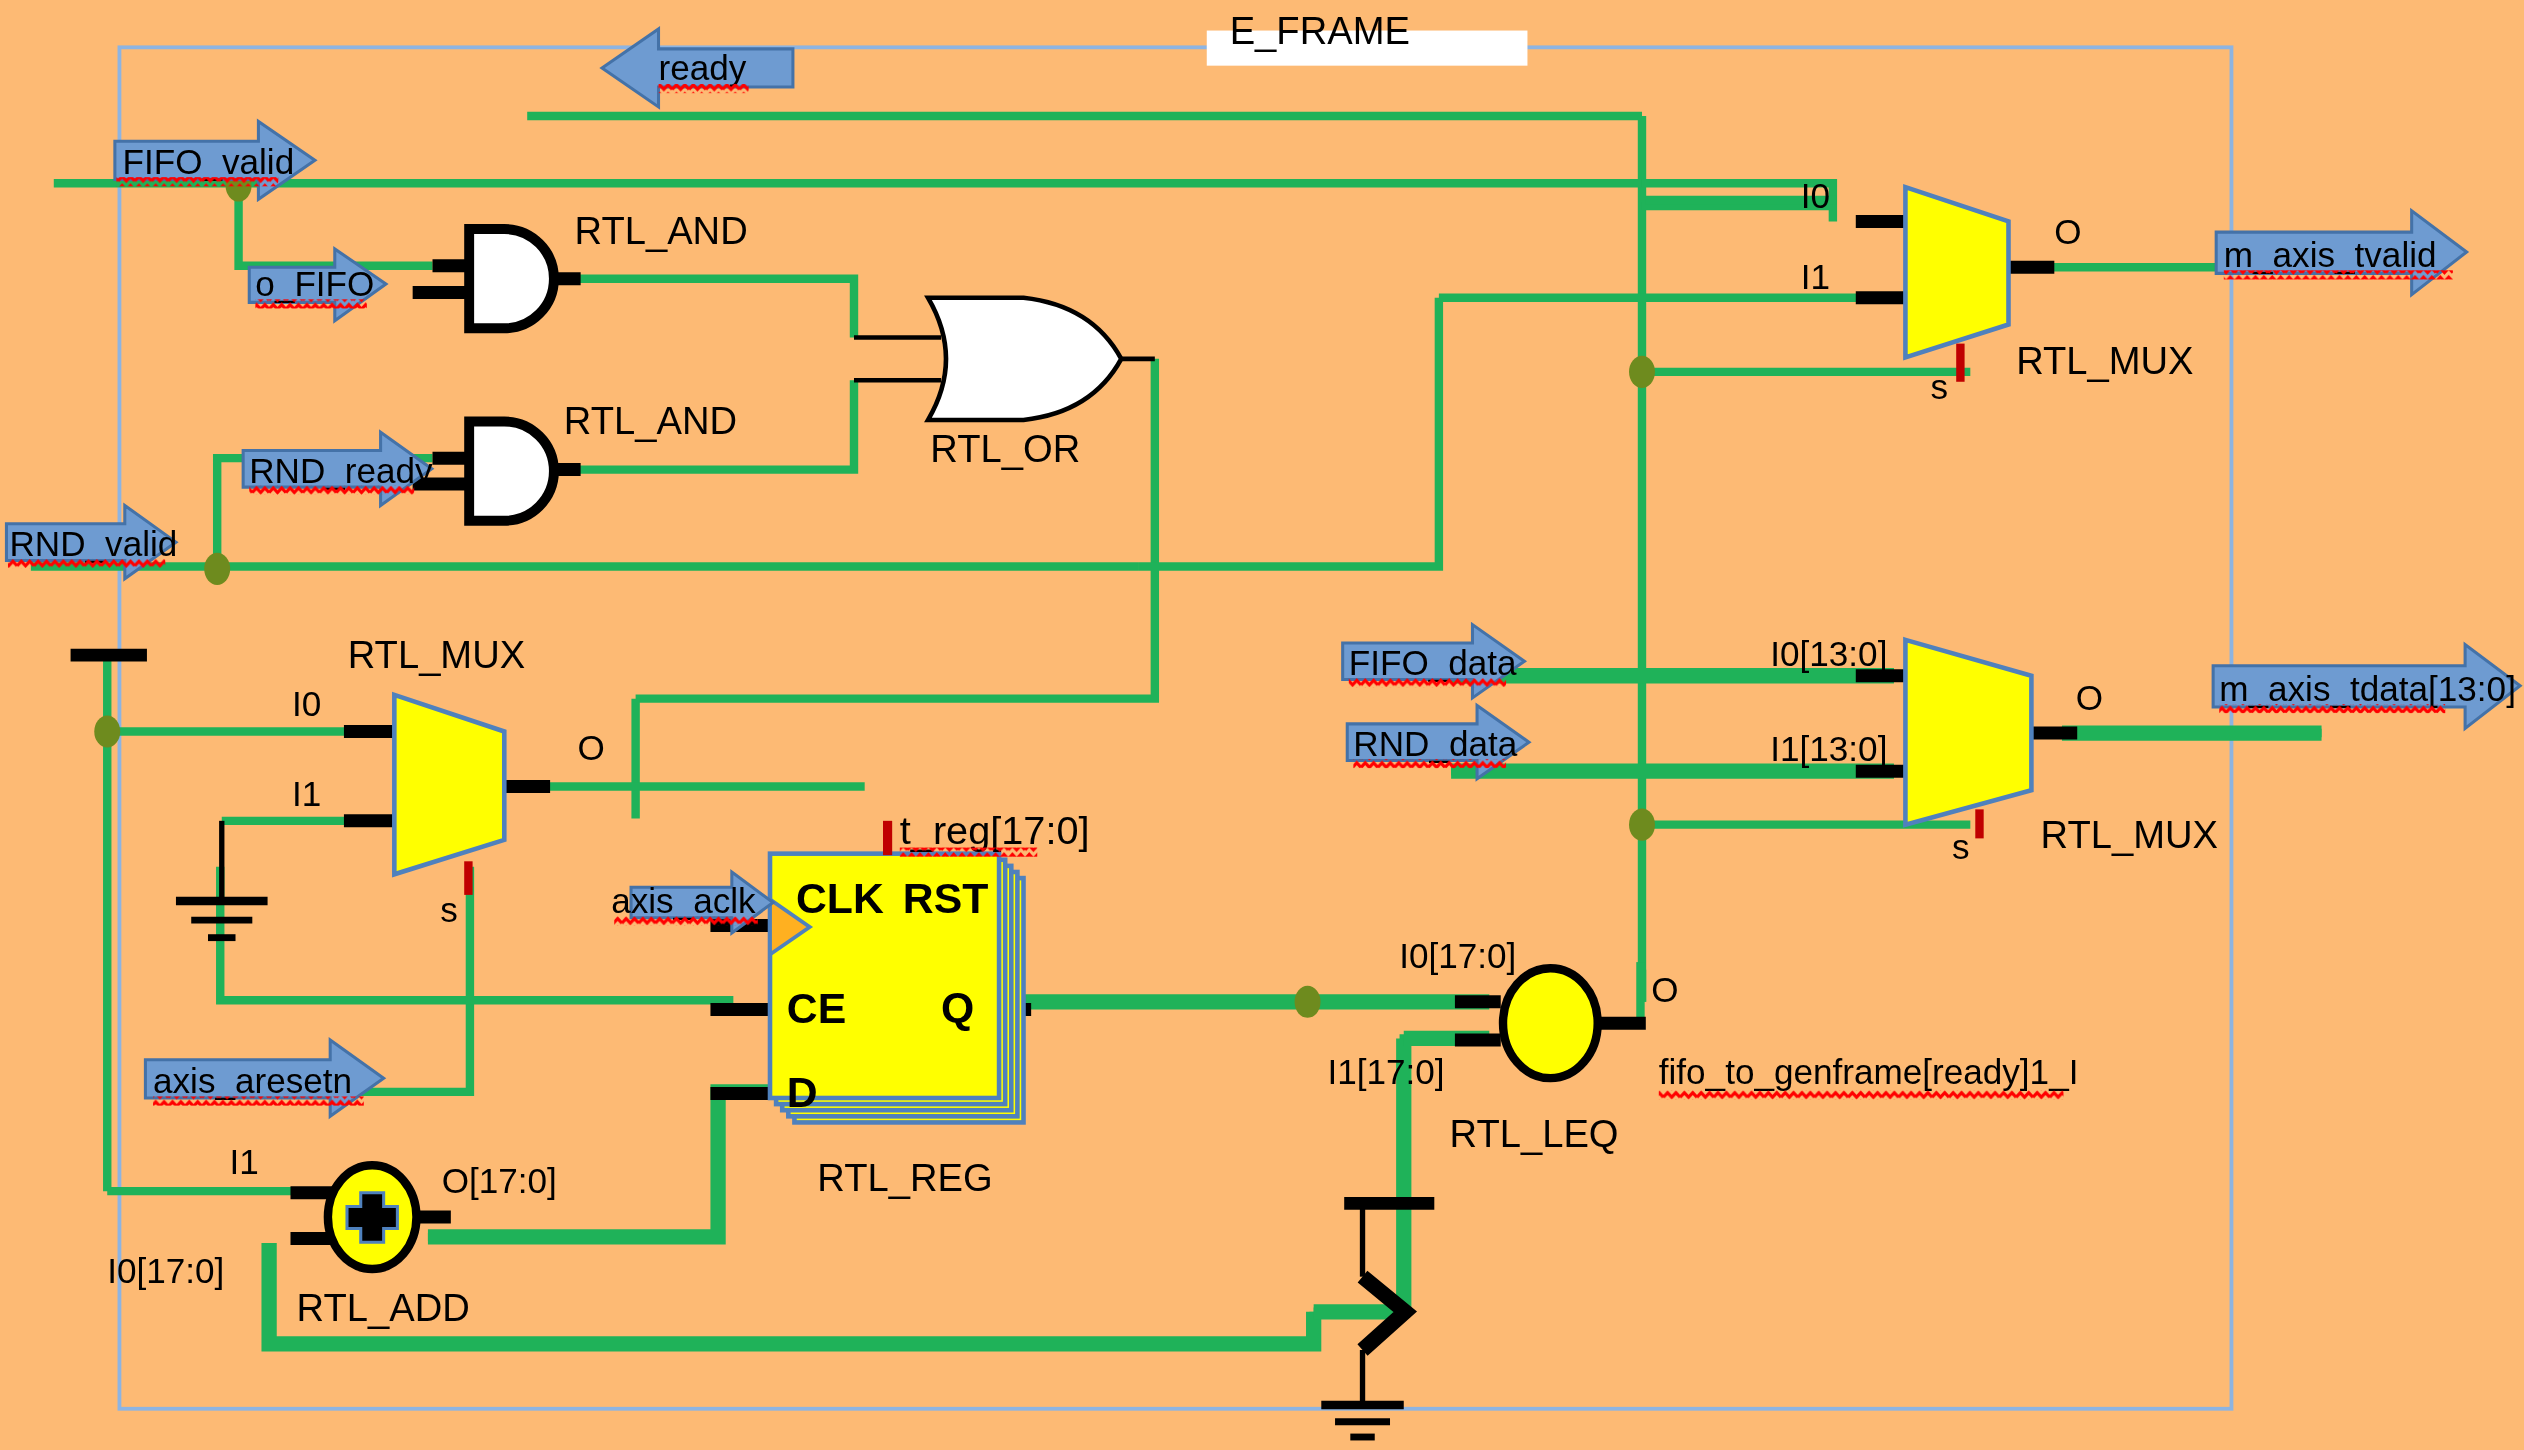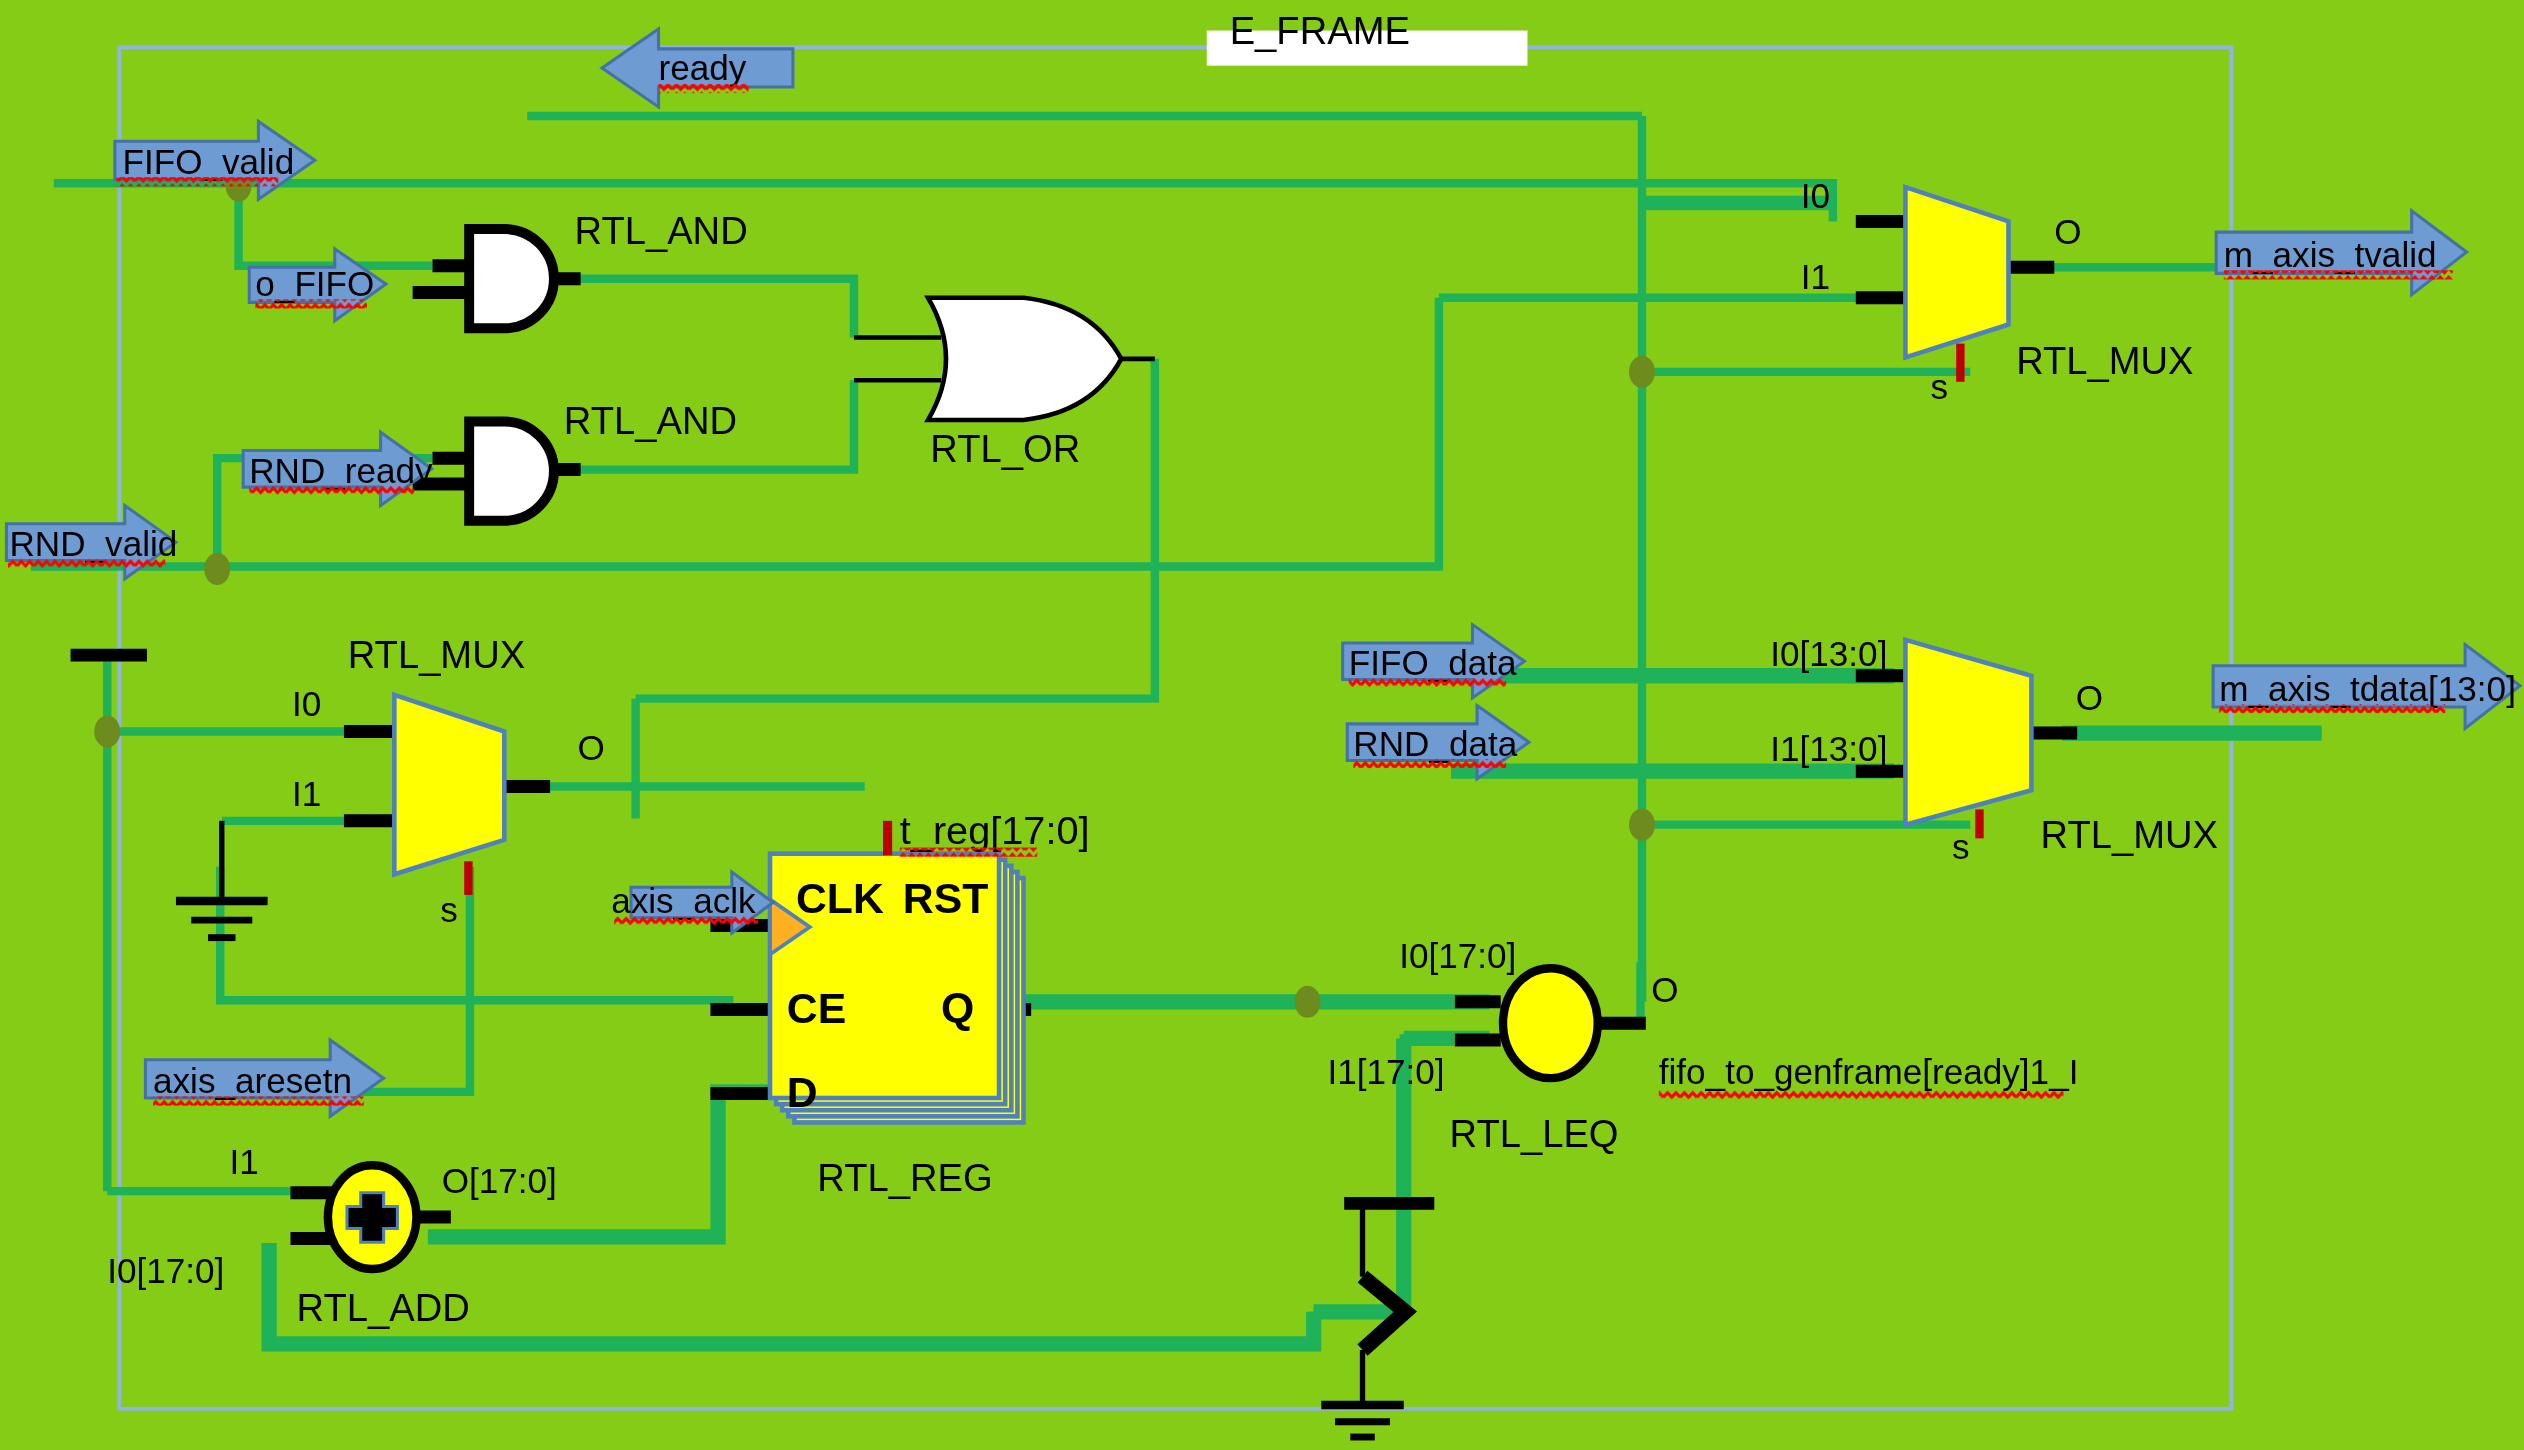--- a/index.html
+++ b/index.html
@@ -1,18 +1,18 @@
 <!DOCTYPE html>
 <html style="font-size:12.2px"><head>
 <meta charset="utf-8">
 <title>E_FRAME RTL Schematic</title>
 <style>
   html,body{margin:0;padding:0;background:#ffffff;}
   body{font-family:"Liberation Sans",sans-serif;}
-  #stage{position:relative;width:2525px;height:1450px;background:#84cc16;overflow:hidden;}
+  #stage{position:relative;width:2525px;height:1450px;background:#fdba74;overflow:hidden;}
   svg#schematic{position:absolute;left:0;top:0;width:2525px;height:1450px;}
   text{font-family:"Liberation Sans",sans-serif;fill:#000;}
   .lbl{font-size:46px;}
   .lbl-big{font-size:52px;}
   .pinlbl{font-size:46px;}
   .blklbl{font-size:50px;}
   .titlelbl{font-size:50px;}
   .reglbl{font-size:56px;font-weight:700;}
 </style>
 </head>

